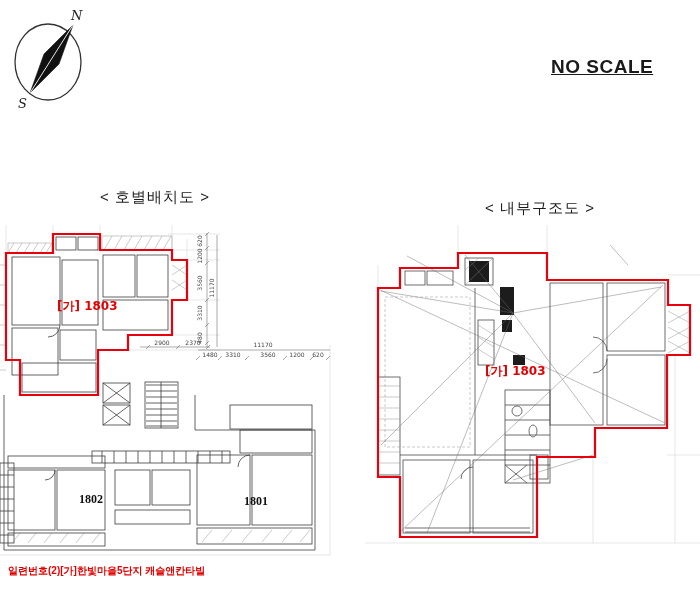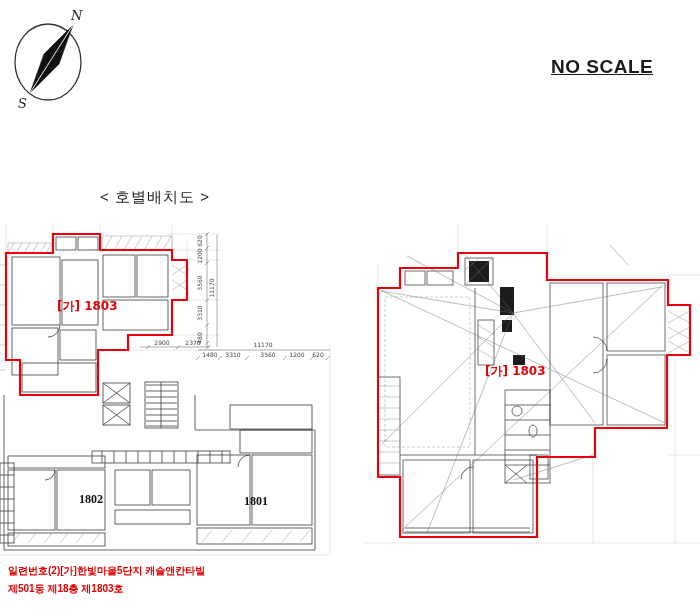--- a/index.html
+++ b/index.html
@@ -28,20 +28,21 @@
     <ellipse cx="43" cy="59" rx="33" ry="38" fill="none" stroke="#333" stroke-width="1.3"></ellipse>
     <polygon points="68,22 54,61 25,90 39,51" fill="#111" stroke="#111" stroke-width="0.6"></polygon>
     <line x1="68" y1="22" x2="25" y2="90" stroke="#fff" stroke-width="0.9"></line>
     <text x="66" y="17" class="compass-letter">N</text>
     <text x="13" y="105" class="compass-letter">S</text>
   </svg>
 
   <div id="noscale" class="abs">NO SCALE</div>
 
   <div id="title-left" class="abs plan-title">&lt; 호별배치도 &gt;</div>
+  <div id="title-right" class="abs plan-title">&lt; 내부구조도 &gt;</div>
 
   <svg class="abs" style="left:0;top:225px;" width="340" height="335" viewBox="0 0 340 335">
 
     <g stroke="#cfcfcf" stroke-width="0.5">
       <line x1="6" y1="0" x2="6" y2="30"></line>
         <line x1="53" y1="0" x2="53" y2="10"></line>
       <line x1="100" y1="0" x2="100" y2="10"></line>
         <line x1="172" y1="0" x2="172" y2="26"></line>
       <line x1="187" y1="14" x2="187" y2="36"></line>
       <line x1="168" y1="9" x2="220" y2="9"></line>
@@ -301,16 +302,15 @@
       <line x1="245" y1="20" x2="263" y2="40"></line>
     </g>
 
     <polygon points="93,28 182,28 182,55 303,55 303,80 325,80 325,130 302,130 302,203 230,203 230,232 172,232 172,312 35,312 35,252 13,252 13,63 35,63 35,43 93,43" fill="none" stroke="#e8000d" stroke-width="2.2"></polygon>
 
     <text class="redlabel" x="120" y="150">[가] 1803</text>
   </svg>
 
   <div id="caption" class="abs">
     <div>일련번호(2)[가]한빛마을5단지  캐슬앤칸타빌</div>
-    <div>제501동 제18층 제1803호</div>
   </div>
 
 </div>
 
 </body></html>

